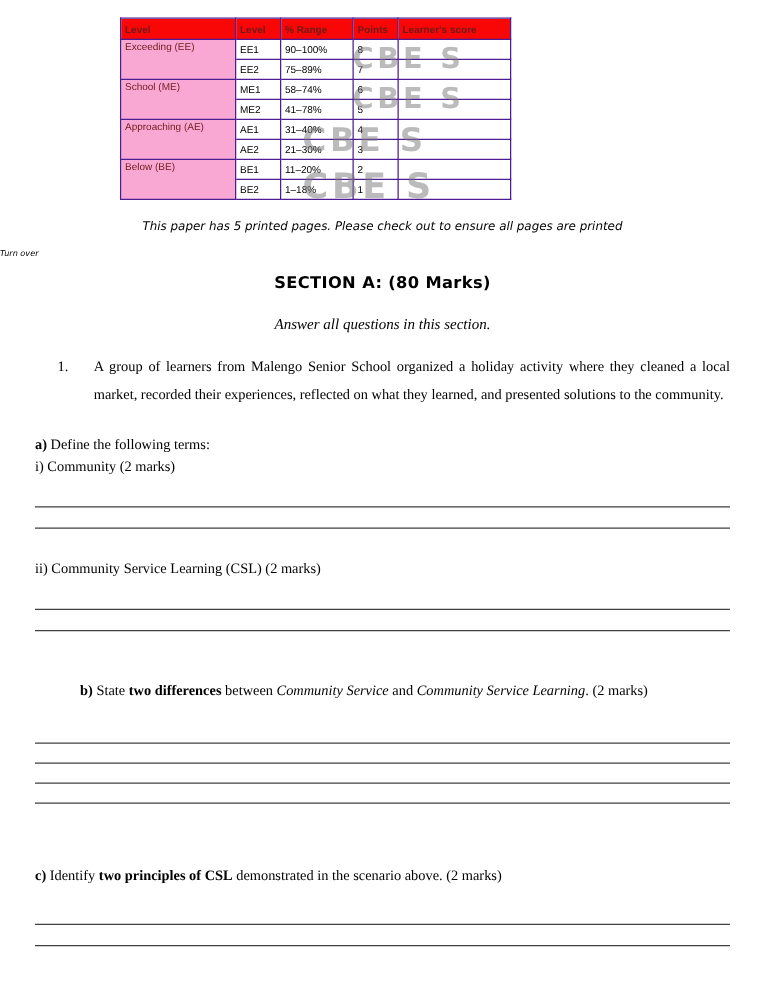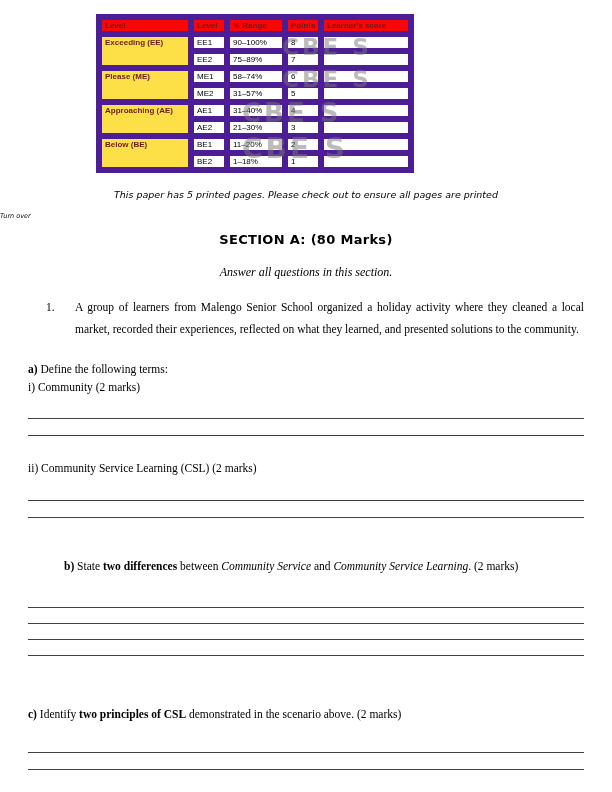--- a/index.html
+++ b/index.html
@@ -7,23 +7,23 @@
   .page {
     position:relative; width:612px; height:792px; margin:0 auto;
     background:#ffffff; overflow:hidden;
     font-family:"Liberation Serif", serif; font-size:11.5px; color:#000;
     padding-top:14px;
   }
 
   
   .table-wrap { position:relative; margin-left:96px; width:312px; }
   table.grading { border-collapse:collapse; width:312px; font-family:"Liberation Sans", sans-serif; table-layout:fixed; }
-  table.grading th, table.grading td { border:6px solid #4c1d95; padding:1px 3px; height:16px; font-size:8px; text-align:left; vertical-align:middle; overflow:hidden; white-space:nowrap; }
+  table.grading th, table.grading td { border:1px solid #4c1d95; padding:1px 3px; height:16px; font-size:8px; text-align:left; vertical-align:middle; overflow:hidden; white-space:nowrap; }
   table.grading thead th { background:#f90606; color:#6e1b1b; font-weight:bold; height:17px; }
-  table.grading td.group { background:#fde047; color:#6e1b1b; font-weight:bold; vertical-align:top; }
+  table.grading td.group { background:#f9a8d4; color:#6e1b1b; font-weight:normal; vertical-align:top; }
   .col-group { width:92px; } .col-level { width:36px; } .col-range { width:58px; } .col-points { width:36px; } .col-score { width:90px; }
 
   .wm-layer { position:absolute; top:0; left:0; width:338px; height:150px; overflow:hidden; pointer-events:none; z-index:3;padding-left:27px; }
   .wm { position:absolute; font-family:"DejaVu Sans", sans-serif; font-weight:bold; color:rgba(120,120,120,0.50); letter-spacing:3px; white-space:nowrap; }
   .wm1 { font-size:23px; left:186px; top:20px; }
   .wm2 { font-size:23px; left:186px; top:52px; }
   .wm3 { font-size:26px; left:146px; top:84px; }
   .wm4 { font-size:28px; left:146px; top:118px; }
 
   
@@ -83,29 +83,29 @@
             <td>8</td>
             <td></td>
           </tr>
           <tr>
             <td>EE2</td>
             <td>75–89%</td>
             <td>7</td>
             <td></td>
           </tr>
           <tr>
-            <td class="group" rowspan="2">Please (ME)</td>
+            <td class="group" rowspan="2">School (ME)</td>
             <td>ME1</td>
             <td>58–74%</td>
             <td>6</td>
             <td></td>
           </tr>
           <tr>
             <td>ME2</td>
-            <td>31–57%</td>
+            <td>41–78%</td>
             <td>5</td>
             <td></td>
           </tr>
           <tr>
             <td class="group" rowspan="2">Approaching (AE)</td>
             <td>AE1</td>
             <td>31–40%</td>
             <td>4</td>
             <td></td>
           </tr>

